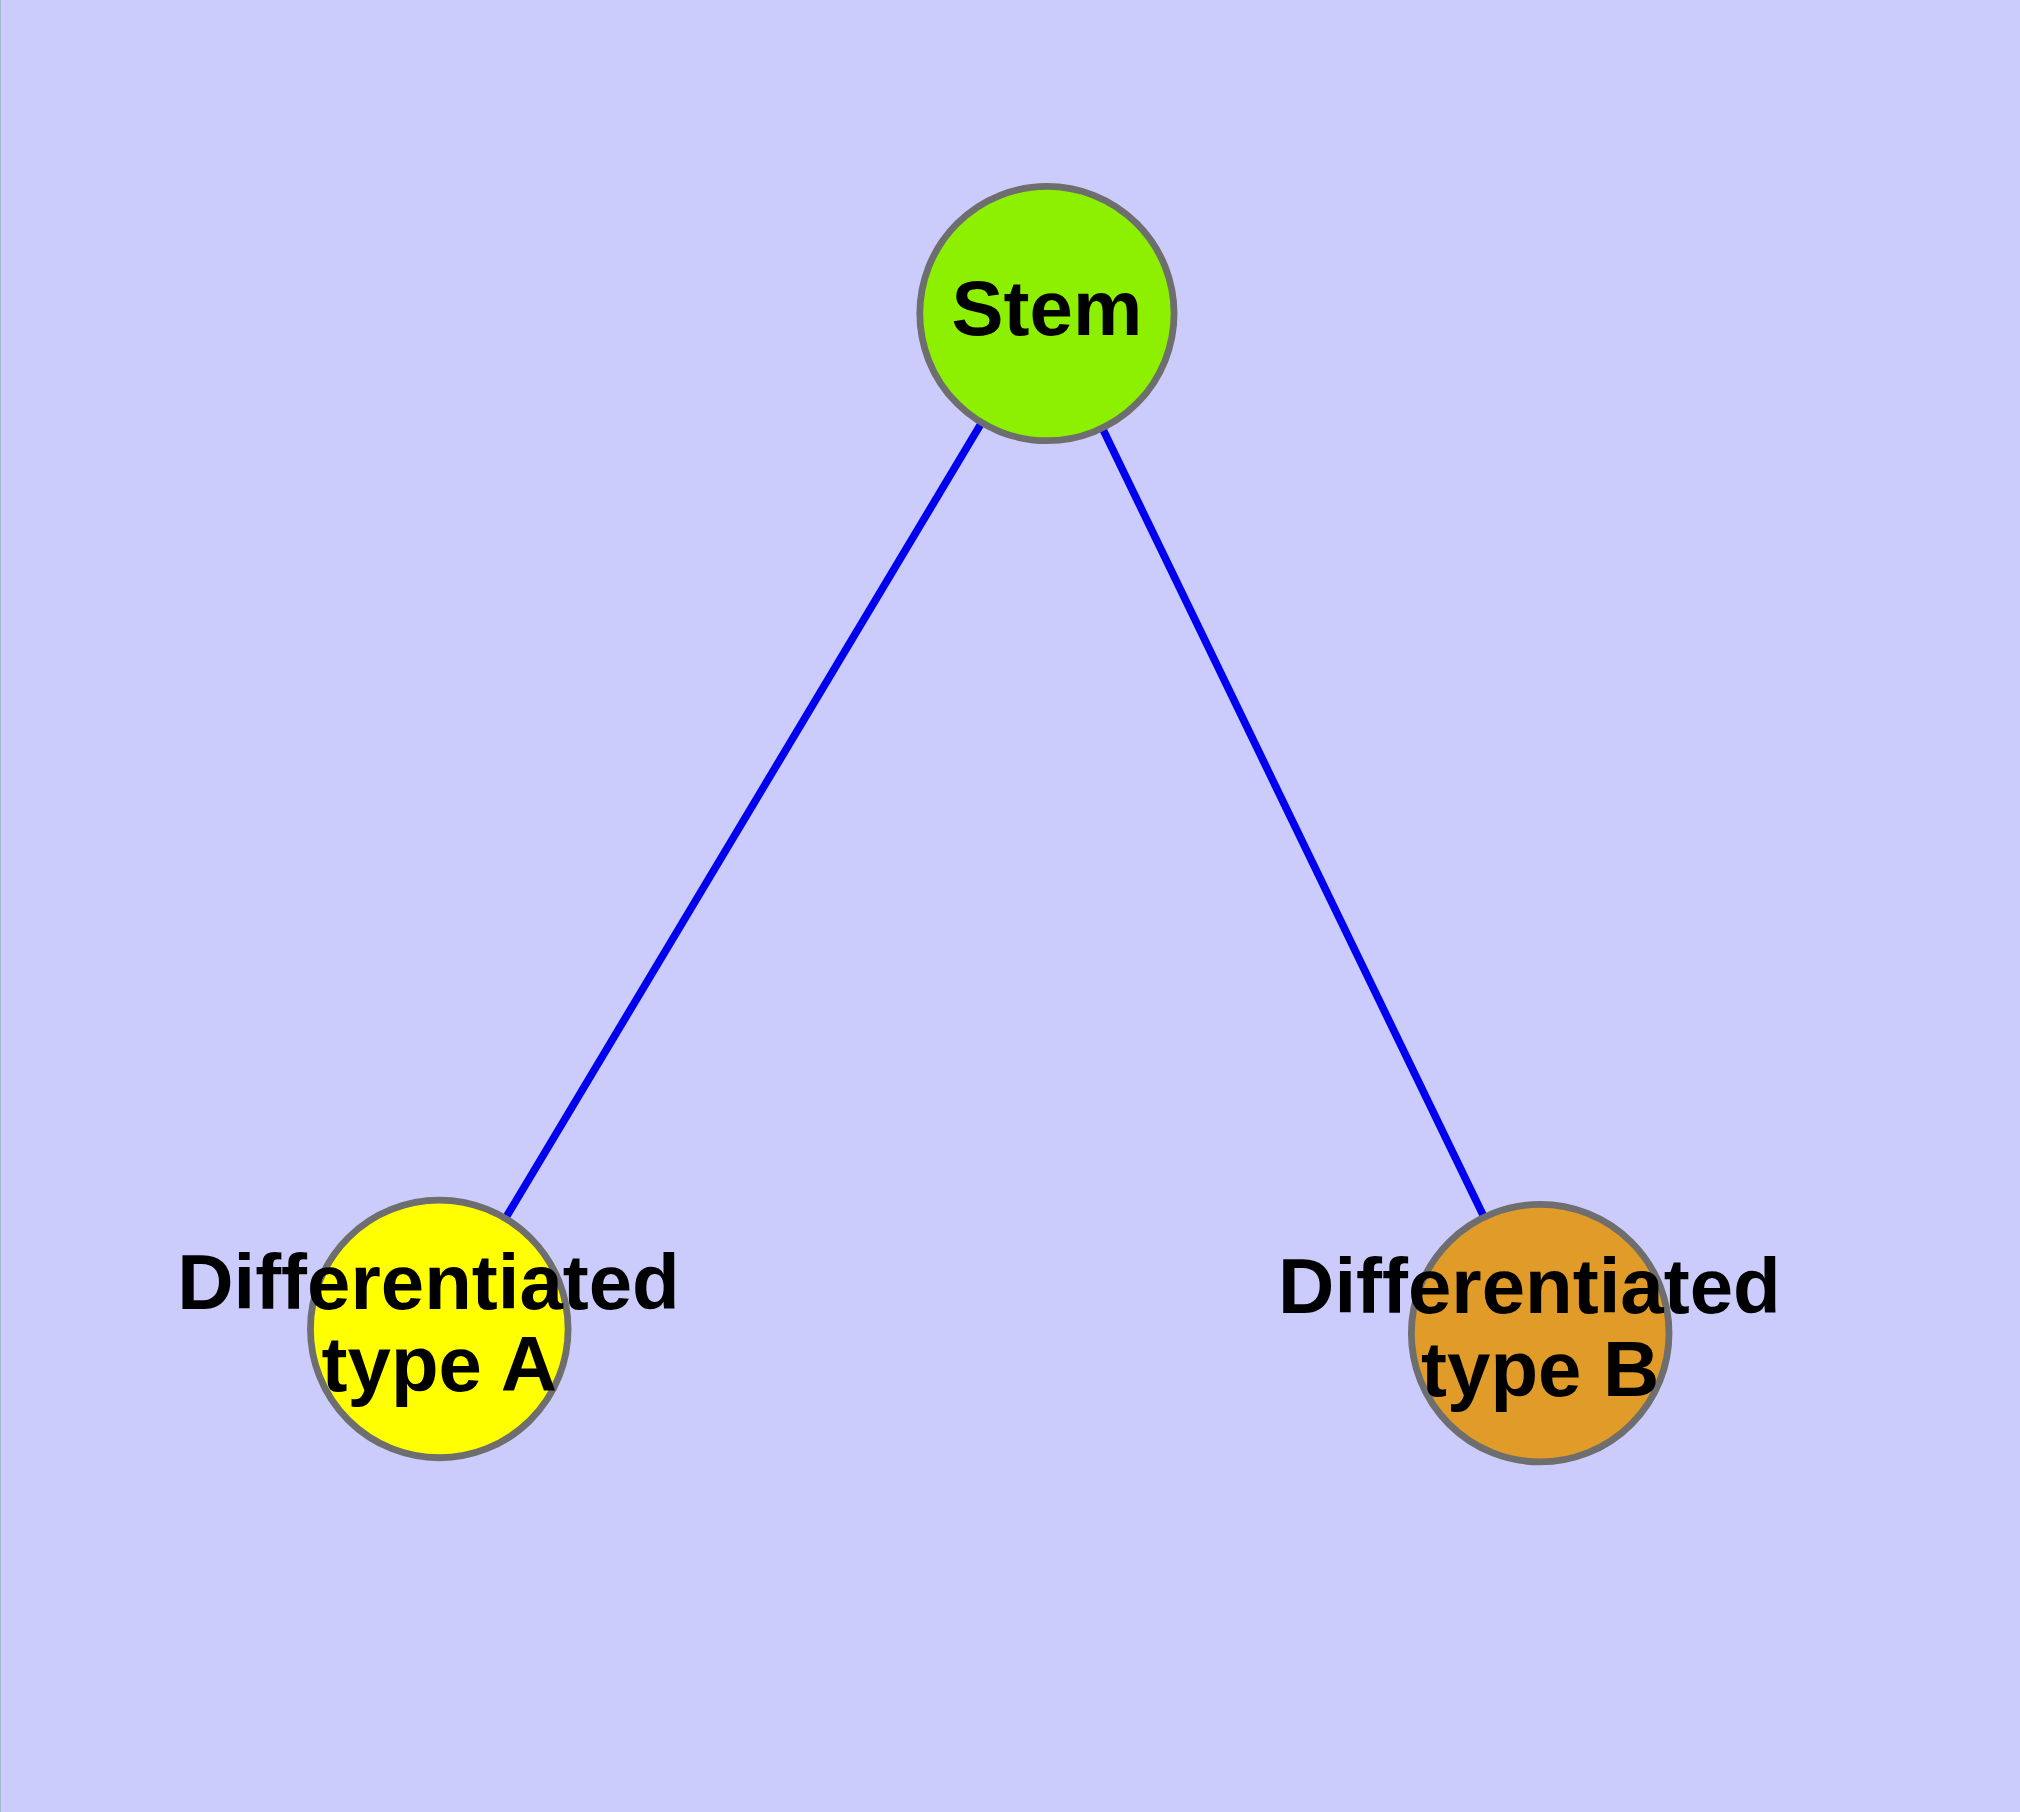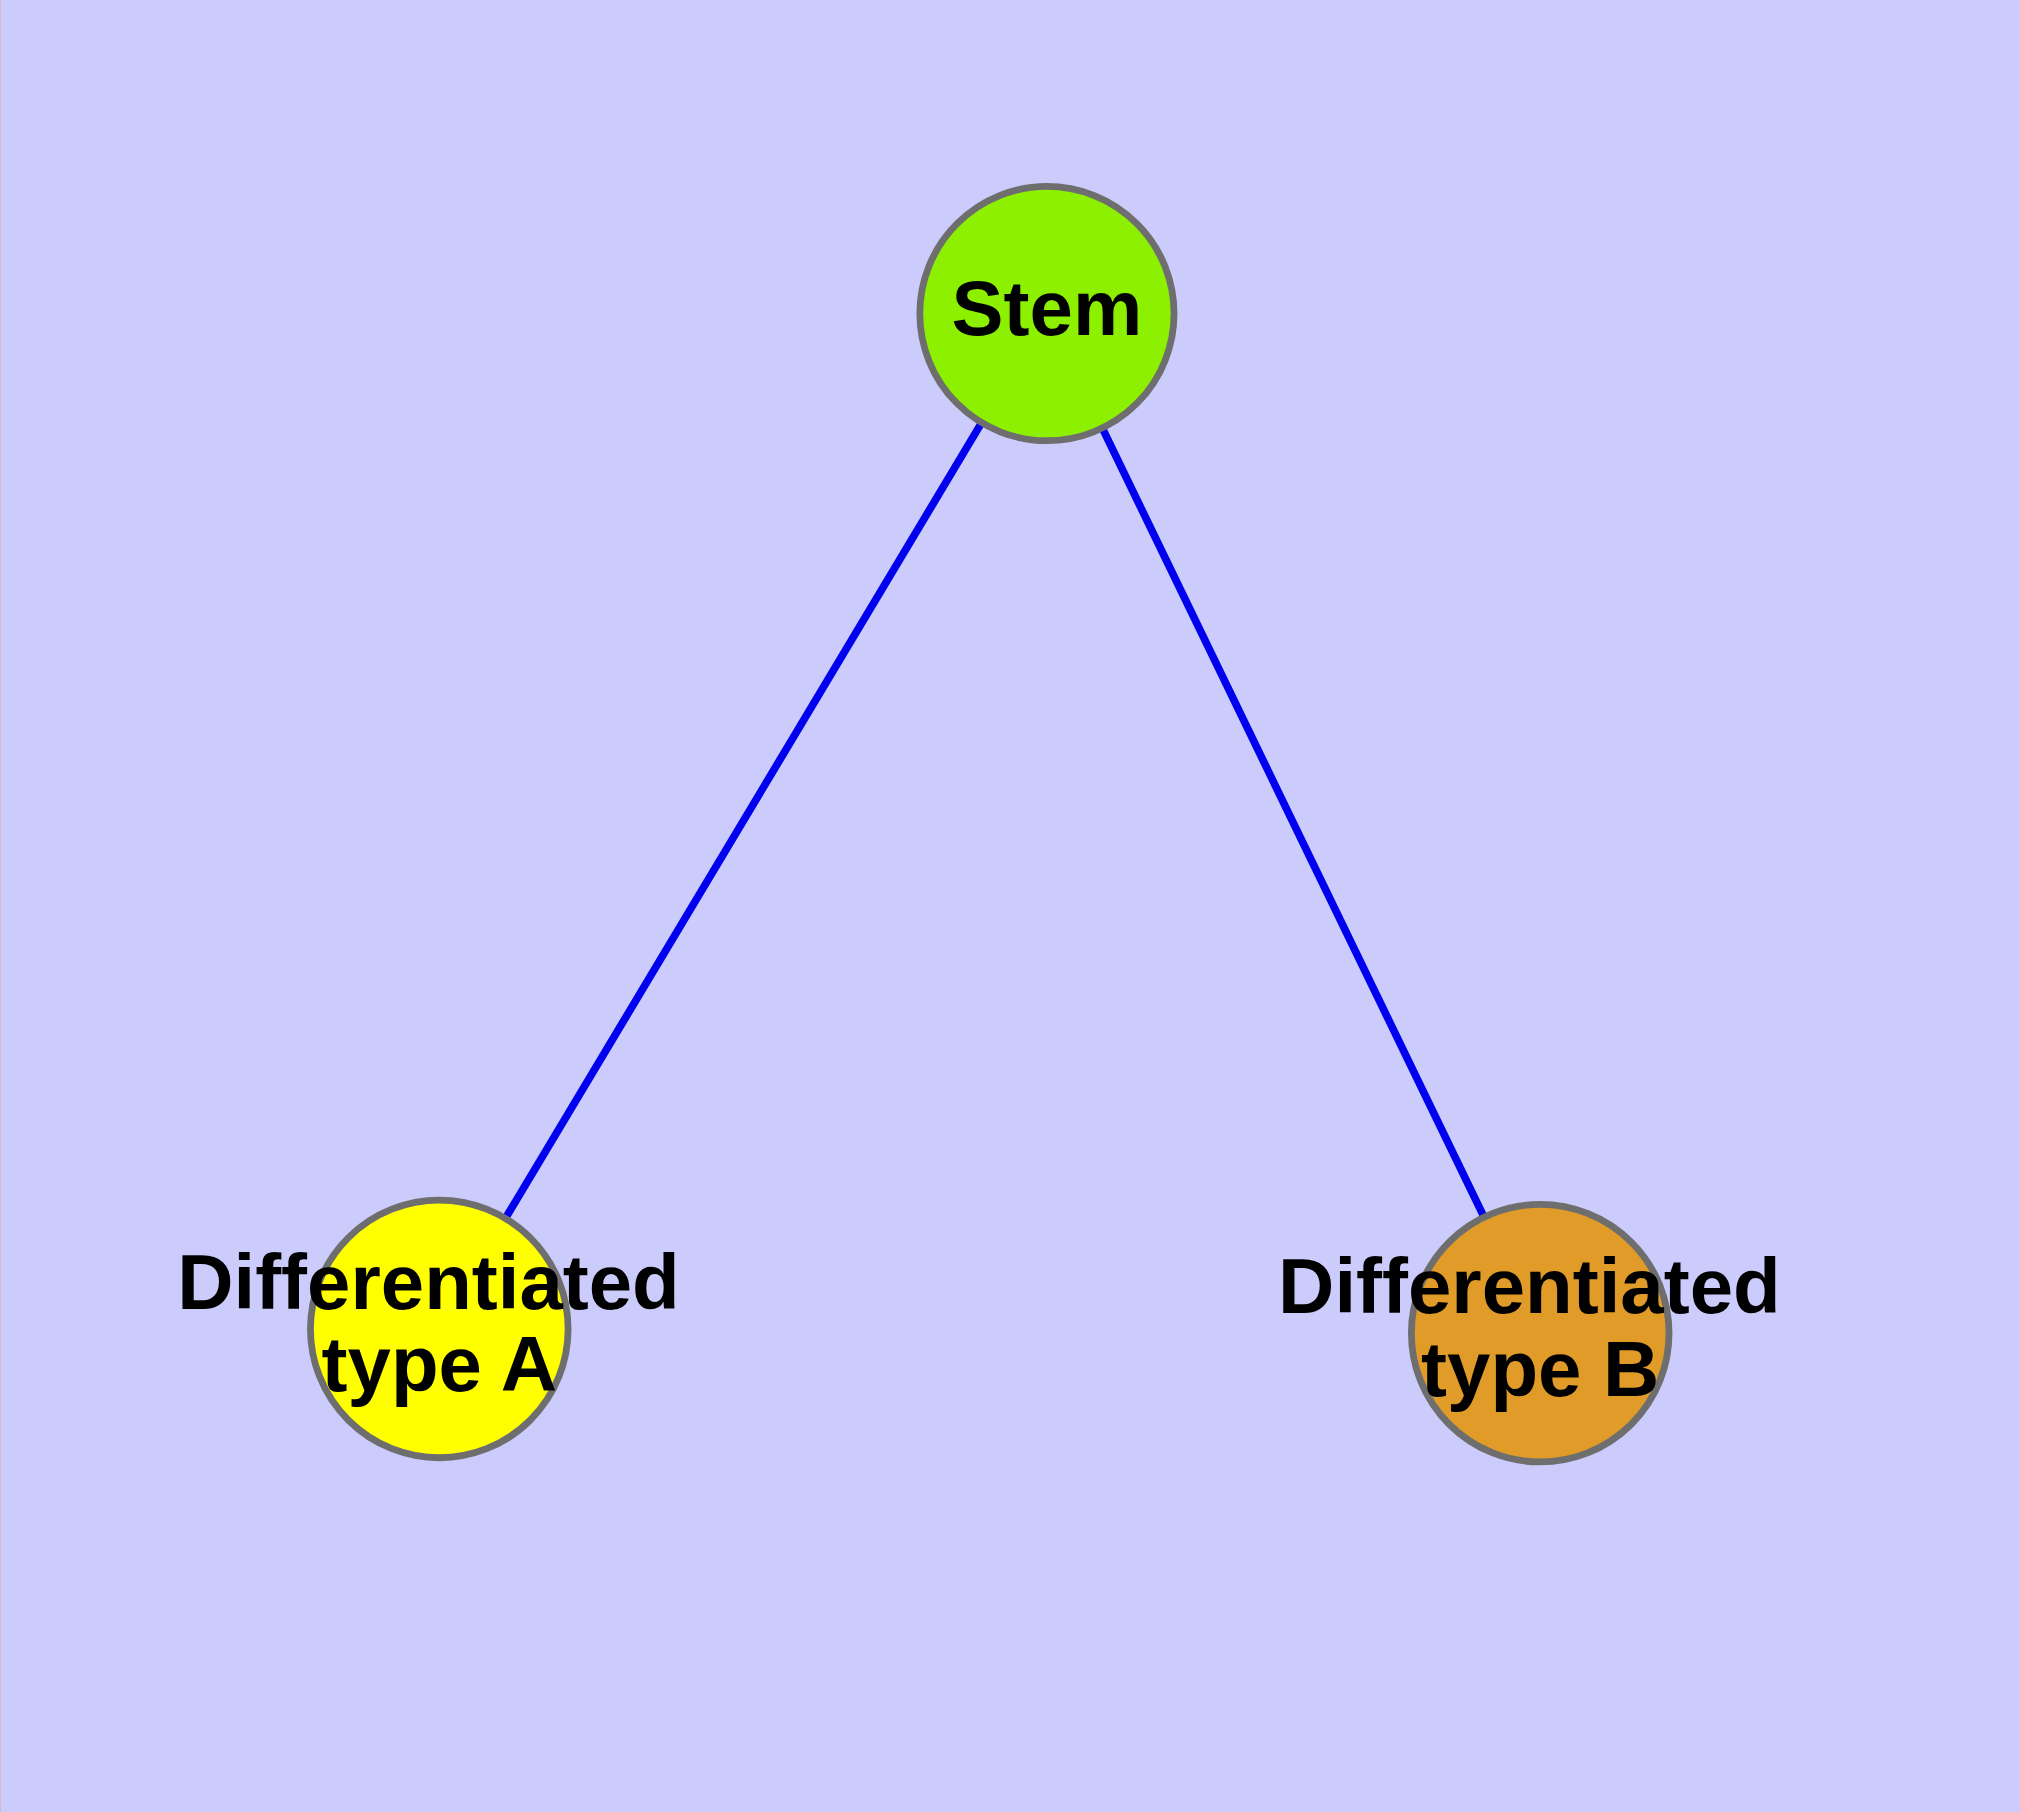--- a/index.html
+++ b/index.html
@@ -4,21 +4,21 @@
 <style>
   html, body {
     margin: 0;
     padding: 0;
     background: #ccccfc;
   }
   #stage {
     position: relative;
     width: 2021px;
     height: 1812px;
-    background: #f97316;
+    background: #15803d;
     overflow: hidden;
     font-family: "Liberation Sans", sans-serif;
   }
   #graph-svg {
     position: absolute;
     left: 0;
     top: 0;
     width: 2021px;
     height: 1812px;
     display: block;

